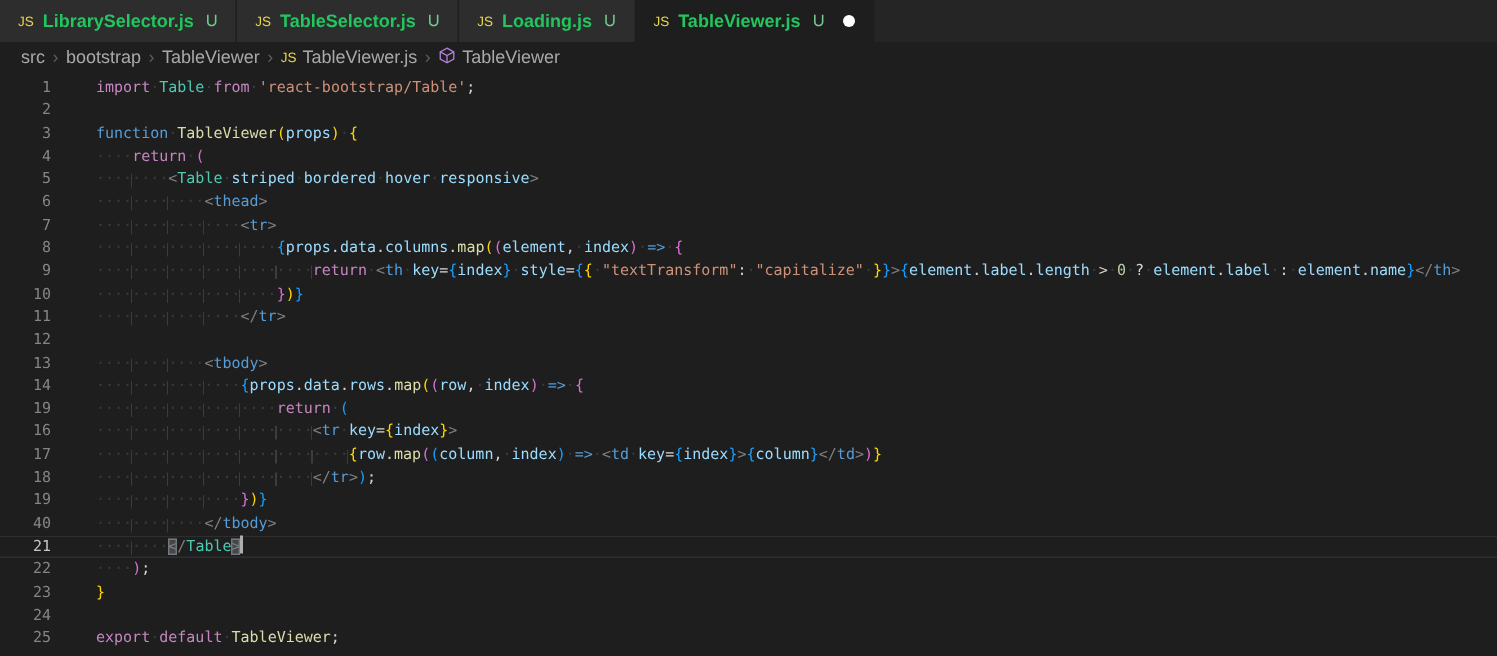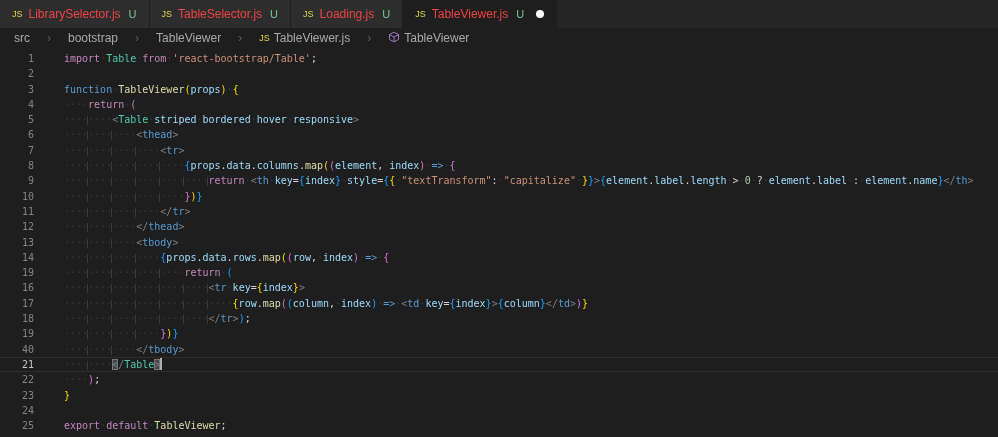--- a/index.html
+++ b/index.html
@@ -15,28 +15,28 @@
   .tab {
     display:flex; align-items:center; gap:6px; padding:0 12px;
     background:#2d2d2d; border-right:1px solid #1e1e1e;
     font-size:12px; color:#73c991; cursor:pointer; white-space:nowrap;
   }
   .tab.active { background:#1e1e1e; }
   .js-icon {
     font-family:"Liberation Sans", sans-serif; font-weight:normal;
     font-size:9px; color:#e8d44d; letter-spacing:0;
   }
-  .tab-label { color:#ef4444; }
+  .tab-label { color:#22c55e;font-weight:bold; }
   .tab-badge { color:#73c991; font-size:11px; margin-left:2px; }
   .dirty-dot { width:8px; height:8px; border-radius:50%; background:#ffffff; margin-left:6px; }
   .tab-spacer { flex:1; background:#252526; }
   
   .breadcrumb {
     height:20px; background:#1e1e1e; display:flex; align-items:center;
-    padding-left:14px; font-size:12px; color:#a9a9a9; gap:15px;
+    padding-left:14px; font-size:12px; color:#a9a9a9; gap:3px;
   }
   .crumb { display:flex; align-items:center; gap:4px; cursor:pointer; }
   .crumb-sep { color:#5f5f5f; font-size:12px; padding:0 2px; }
   .symbol-icon { display:inline-block; width:12px; height:12px; }
   
   .editor {
     position:relative; height:389px; padding-top:3px;
     font-family:"DejaVu Sans Mono", monospace; font-size:10px;
     background:#1e1e1e; overflow:hidden;
   }
@@ -132,21 +132,21 @@
       <div class="line"><div class="ln">2</div><div class="code"></div></div>
       <div class="line"><div class="ln">3</div><div class="code"><span class="tk-kw">function</span><span class="ws">·</span><span class="tk-fn">TableViewer</span><span class="tk-b1">(</span><span class="tk-vr">props</span><span class="tk-b1">)</span><span class="ws">·</span><span class="tk-b1">{</span></div></div>
       <div class="line"><div class="ln">4</div><div class="code"><span class="ws ind">····</span><span class="tk-pk">return</span><span class="ws">·</span><span class="tk-b2">(</span></div></div>
       <div class="line"><div class="ln">5</div><div class="code"><span class="ws ind">········</span><span class="tk-ab">&lt;</span><span class="tk-cls">Table</span><span class="ws">·</span><span class="tk-vr">striped</span><span class="ws">·</span><span class="tk-vr">bordered</span><span class="ws">·</span><span class="tk-vr">hover</span><span class="ws">·</span><span class="tk-vr">responsive</span><span class="tk-ab">&gt;</span></div></div>
       <div class="line"><div class="ln">6</div><div class="code"><span class="ws ind">············</span><span class="tk-ab">&lt;</span><span class="tk-kw">thead</span><span class="tk-ab">&gt;</span></div></div>
       <div class="line"><div class="ln">7</div><div class="code"><span class="ws ind">················</span><span class="tk-ab">&lt;</span><span class="tk-kw">tr</span><span class="tk-ab">&gt;</span></div></div>
       <div class="line"><div class="ln">8</div><div class="code"><span class="ws ind">····················</span><span class="tk-b3">{</span><span class="tk-vr">props</span><span class="tk-pn">.</span><span class="tk-vr">data</span><span class="tk-pn">.</span><span class="tk-vr">columns</span><span class="tk-pn">.</span><span class="tk-fn">map</span><span class="tk-b1">(</span><span class="tk-b2">(</span><span class="tk-vr">element</span><span class="tk-pn">,</span><span class="ws">·</span><span class="tk-vr">index</span><span class="tk-b2">)</span><span class="ws">·</span><span class="tk-kw">=&gt;</span><span class="ws">·</span><span class="tk-b2">{</span></div></div>
       <div class="line"><div class="ln">9</div><div class="code"><span class="ws ind">························</span><span class="tk-pk">return</span><span class="ws">·</span><span class="tk-ab">&lt;</span><span class="tk-kw">th</span><span class="ws">·</span><span class="tk-vr">key</span><span class="tk-pn">=</span><span class="tk-b3">{</span><span class="tk-vr">index</span><span class="tk-b3">}</span><span class="ws">·</span><span class="tk-vr">style</span><span class="tk-pn">=</span><span class="tk-b3">{</span><span class="tk-b1">{</span><span class="ws">·</span><span class="tk-st">"textTransform"</span><span class="tk-pn">:</span><span class="ws">·</span><span class="tk-st">"capitalize"</span><span class="ws">·</span><span class="tk-b1">}</span><span class="tk-b3">}</span><span class="tk-ab">&gt;</span><span class="tk-b3">{</span><span class="tk-vr">element</span><span class="tk-pn">.</span><span class="tk-vr">label</span><span class="tk-pn">.</span><span class="tk-vr">length</span><span class="ws">·</span><span class="tk-pn">&gt;</span><span class="ws">·</span><span class="tk-nm">0</span><span class="ws">·</span><span class="tk-pn">?</span><span class="ws">·</span><span class="tk-vr">element</span><span class="tk-pn">.</span><span class="tk-vr">label</span><span class="ws">·</span><span class="tk-pn">:</span><span class="ws">·</span><span class="tk-vr">element</span><span class="tk-pn">.</span><span class="tk-vr">name</span><span class="tk-b3">}</span><span class="tk-ab">&lt;/</span><span class="tk-kw">th</span><span class="tk-ab">&gt;</span></div></div>
       <div class="line"><div class="ln">10</div><div class="code"><span class="ws ind">····················</span><span class="tk-b2">}</span><span class="tk-b1">)</span><span class="tk-b3">}</span></div></div>
       <div class="line"><div class="ln">11</div><div class="code"><span class="ws ind">················</span><span class="tk-ab">&lt;/</span><span class="tk-kw">tr</span><span class="tk-ab">&gt;</span></div></div>
-      <div class="line"><div class="ln">12</div><div class="code"><span class="ws ind">············</span><span class="tk-ab">&lt;/</span><span class="tk-kw">thead</span><span class="tk-ab">&gt;</span></div></div>
+      <div class="line"><div class="ln">12</div></div>
       <div class="line"><div class="ln">13</div><div class="code"><span class="ws ind">············</span><span class="tk-ab">&lt;</span><span class="tk-kw">tbody</span><span class="tk-ab">&gt;</span></div></div>
       <div class="line"><div class="ln">14</div><div class="code"><span class="ws ind">················</span><span class="tk-b3">{</span><span class="tk-vr">props</span><span class="tk-pn">.</span><span class="tk-vr">data</span><span class="tk-pn">.</span><span class="tk-vr">rows</span><span class="tk-pn">.</span><span class="tk-fn">map</span><span class="tk-b1">(</span><span class="tk-b2">(</span><span class="tk-vr">row</span><span class="tk-pn">,</span><span class="ws">·</span><span class="tk-vr">index</span><span class="tk-b2">)</span><span class="ws">·</span><span class="tk-kw">=&gt;</span><span class="ws">·</span><span class="tk-b2">{</span></div></div>
       <div class="line"><div class="ln">19</div><div class="code"><span class="ws ind">····················</span><span class="tk-pk">return</span><span class="ws">·</span><span class="tk-b3">(</span></div></div>
       <div class="line"><div class="ln">16</div><div class="code"><span class="ws ind">························</span><span class="tk-ab">&lt;</span><span class="tk-kw">tr</span><span class="ws">·</span><span class="tk-vr">key</span><span class="tk-pn">=</span><span class="tk-b1">{</span><span class="tk-vr">index</span><span class="tk-b1">}</span><span class="tk-ab">&gt;</span></div></div>
       <div class="line"><div class="ln">17</div><div class="code"><span class="ws ind">····························</span><span class="tk-b1">{</span><span class="tk-vr">row</span><span class="tk-pn">.</span><span class="tk-fn">map</span><span class="tk-b2">(</span><span class="tk-b3">(</span><span class="tk-vr">column</span><span class="tk-pn">,</span><span class="ws">·</span><span class="tk-vr">index</span><span class="tk-b3">)</span><span class="ws">·</span><span class="tk-kw">=&gt;</span><span class="ws">·</span><span class="tk-ab">&lt;</span><span class="tk-kw">td</span><span class="ws">·</span><span class="tk-vr">key</span><span class="tk-pn">=</span><span class="tk-b3">{</span><span class="tk-vr">index</span><span class="tk-b3">}</span><span class="tk-ab">&gt;</span><span class="tk-b3">{</span><span class="tk-vr">column</span><span class="tk-b3">}</span><span class="tk-ab">&lt;/</span><span class="tk-kw">td</span><span class="tk-ab">&gt;</span><span class="tk-b2">)</span><span class="tk-b1">}</span></div></div>
       <div class="line"><div class="ln">18</div><div class="code"><span class="ws ind">························</span><span class="tk-ab">&lt;/</span><span class="tk-kw">tr</span><span class="tk-ab">&gt;</span><span class="tk-b3">)</span><span class="tk-pn">;</span></div></div>
       <div class="line"><div class="ln">19</div><div class="code"><span class="ws ind">················</span><span class="tk-b2">}</span><span class="tk-b1">)</span><span class="tk-b3">}</span></div></div>
       <div class="line"><div class="ln">40</div><div class="code"><span class="ws ind">············</span><span class="tk-ab">&lt;/</span><span class="tk-kw">tbody</span><span class="tk-ab">&gt;</span></div></div>
       <div class="line active"><div class="ln">21</div><div class="code"><span class="ws ind">········</span><span class="tk-ab tk-match">&lt;</span><span class="tk-ab">/</span><span class="tk-cls">Table</span><span class="tk-ab tk-match">&gt;</span><span class="cursor"></span></div></div>
       <div class="line"><div class="ln">22</div><div class="code"><span class="ws ind">····</span><span class="tk-b2">)</span><span class="tk-pn">;</span></div></div>

